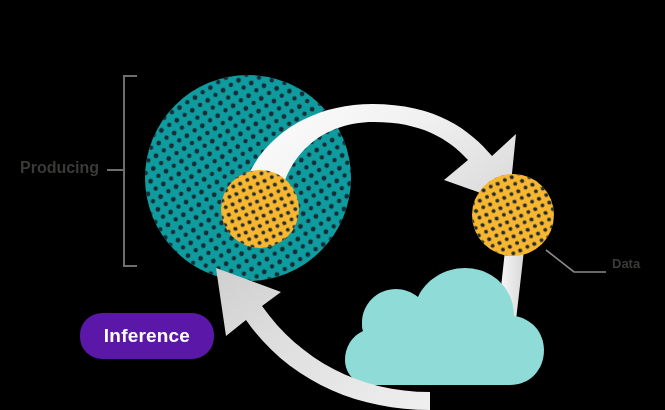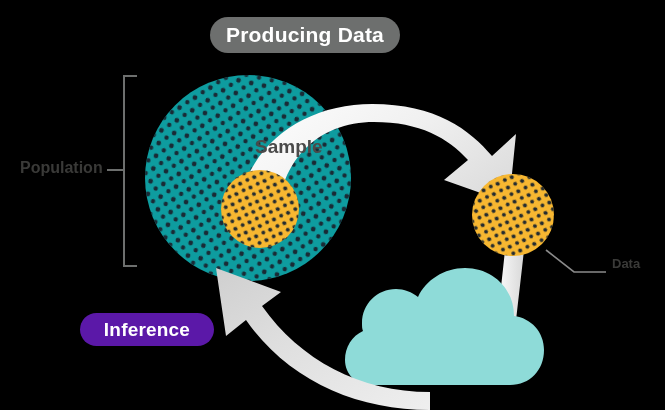--- a/index.html
+++ b/index.html
@@ -5,21 +5,21 @@
   html,body{margin:0;padding:0;background:#000;}
   body{width:665px;height:410px;overflow:hidden;
        font-family:"Liberation Sans", sans-serif;}
   #stage{position:relative;width:665px;height:410px;background:#000;}
   svg.layer{position:absolute;left:0;top:0;width:665px;height:410px;}
 
   .pill{position:absolute;display:flex;align-items:center;justify-content:center;
         border-radius:22px;color:#ffffff;font-weight:bold;letter-spacing:.2px;}
   #producing-data-pill{left:210px;top:17px;width:190px;height:36px;
         background:#6d6f6e;font-size:21px;}
-  #inference-pill{left:80px;top:313px;width:134px;height:33px;
+  #inference-pill{left:80px;top:313px;width:134px;height:46px;
         background:#5b18a8;font-size:19px;}
 
   .plain-label{position:absolute;color:#3a3a38;font-weight:bold;}
   #population-label{left:20px;top:159px;font-size:16px;}
   #data-label{left:612px;top:256px;font-size:13px;}
   #sample-label{left:255px;top:136px;font-size:19px;color:#4a4a4a;}
 </style>
 </head>
 <body>
 
@@ -120,23 +120,21 @@
     <g>
       <circle cx="513" cy="215" r="41" fill="#f7b731"></circle>
       <rect x="472" y="174" width="82" height="82" fill="url(#dotsOrange)" clip-path="url(#clipData)" opacity="0.95"></rect>
     </g>
 
     <g stroke="#8a8a8a" stroke-width="1.6" fill="none">
       <path d="M546 250 L 574 272 L 606 272"></path>
     </g>
   </svg>
 
-  <div class="pill" id="producing-data-pill">Producing Data</div>
 
   <div class="pill" id="inference-pill">Inference</div>
 
-  <div class="plain-label" id="population-label">Population</div>
+  <div class="plain-label" id="population-label">Producing</div>
 
-  <div class="plain-label" id="sample-label">Sample</div>
 
   <div class="plain-label" id="data-label">Data</div>
 
 </div>
 
 </body></html>

